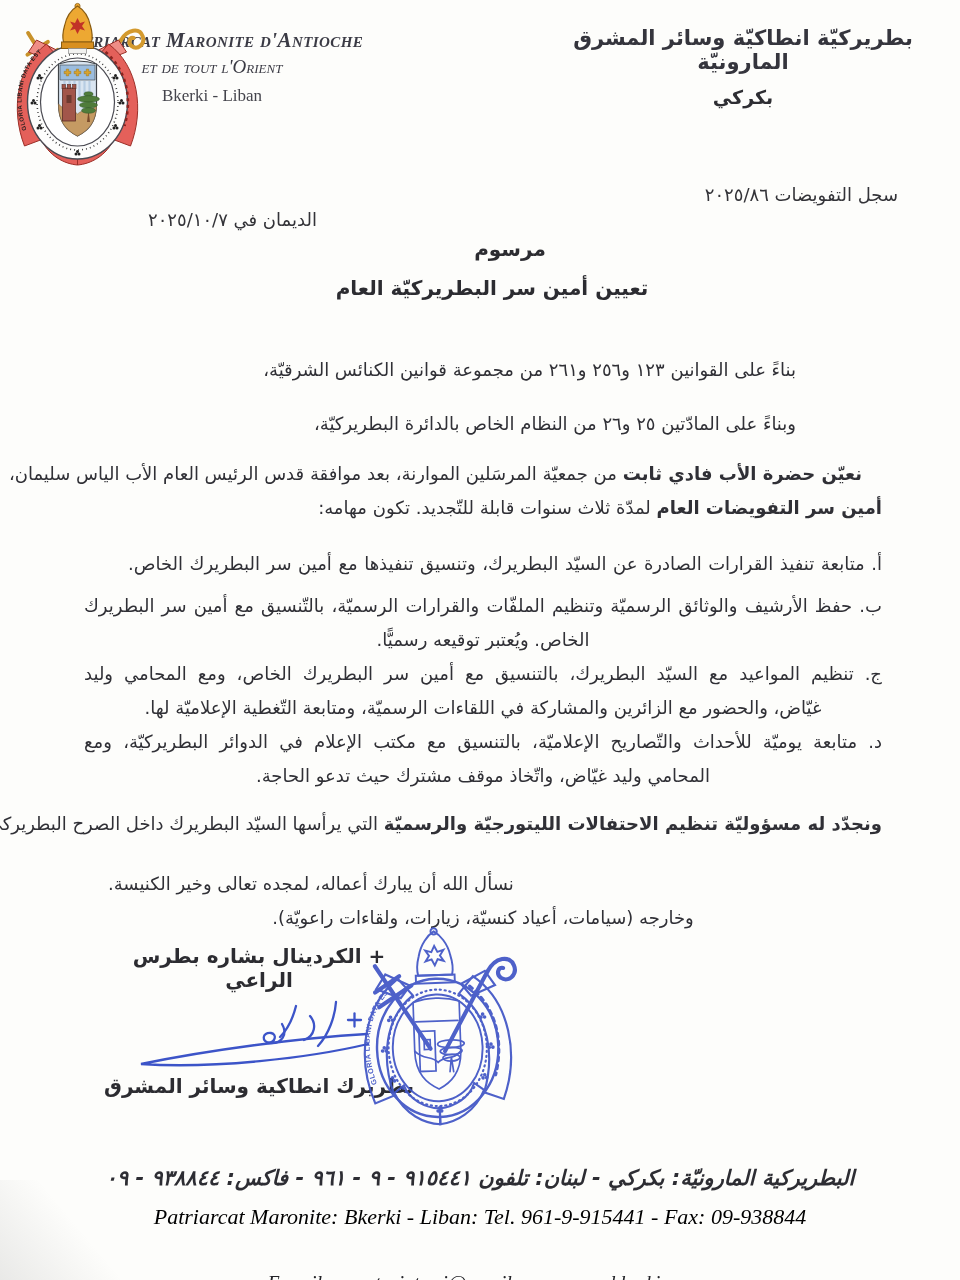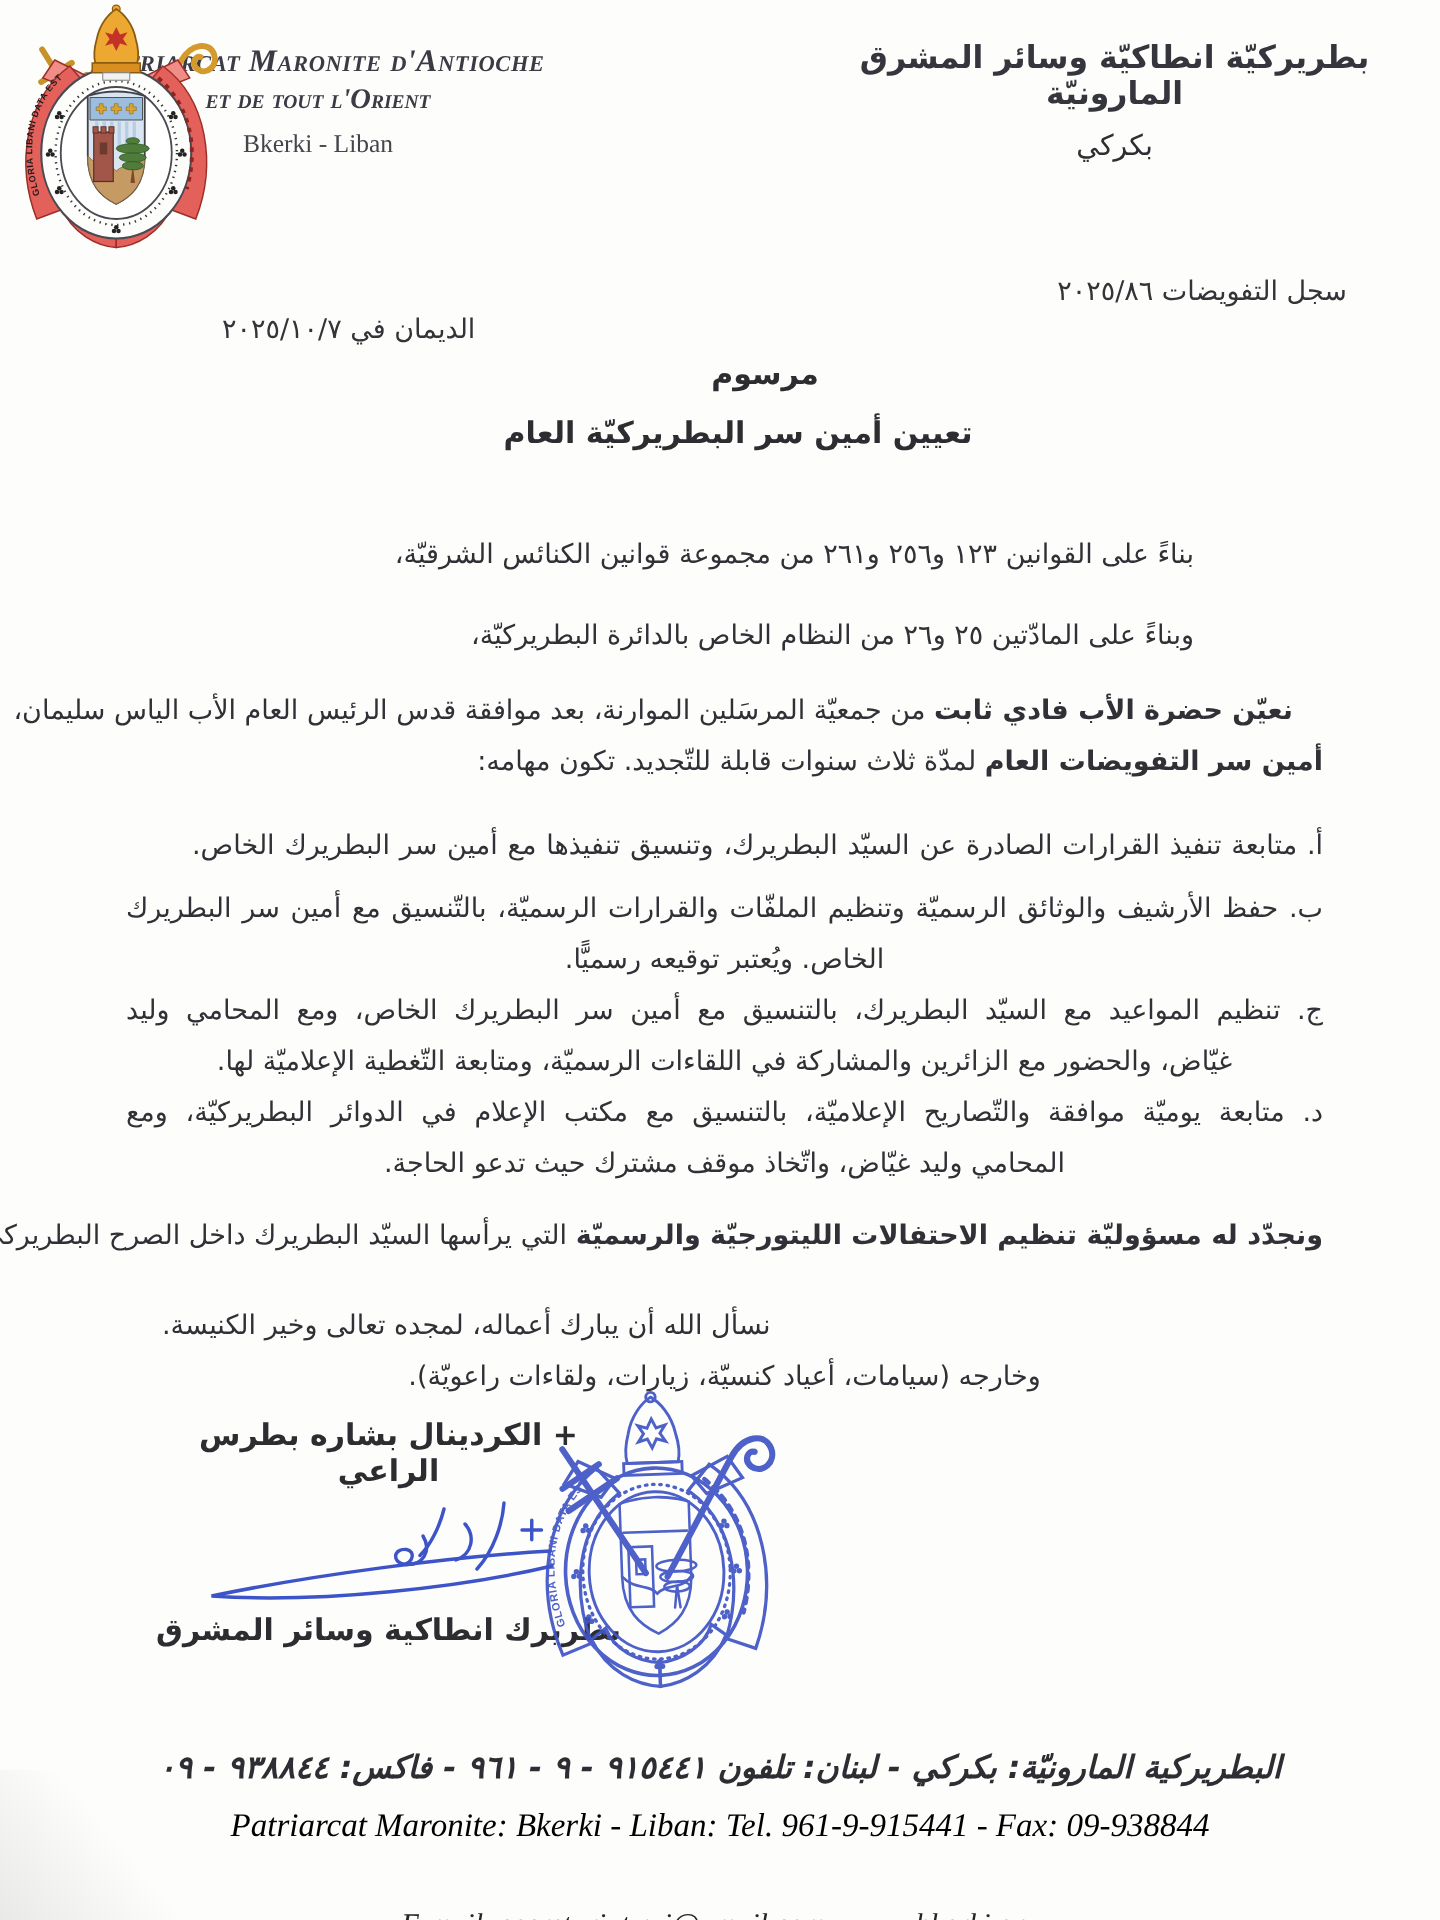--- a/index.html
+++ b/index.html
@@ -7,26 +7,26 @@
     position:relative; width:960px; height:1280px;
     background:#fdfdfb; overflow:hidden;
     font-family:"DejaVu Sans",sans-serif; color:#2e2e33;
   }
   .abs{position:absolute;}
 
   
   #hdr-left{left:34px; top:28px; width:356px; text-align:center;
     font-family:"Liberation Serif",serif; color:#3b3b45;}
   .hl1{font-style:italic; font-variant:small-caps; font-weight:700; font-size:21px; letter-spacing:.4px;}
-  .hl2{font-style:italic; font-variant:small-caps; font-weight:700; font-size:19px; margin-top:3px;}
+  .hl2{font-style:italic; font-variant:small-caps; font-weight:400; font-size:19px; margin-top:3px;}
   .hl3{font-size:17px; margin-top:8px; color:#44444c;}
 
   #hdr-right{left:548px; top:26px; width:390px; text-align:center; direction:rtl;}
   .hr1{font-size:21px; font-weight:700; color:#35353d;text-align:center;}
-  .hr2{font-size:19px; font-weight:400; margin-top:12px; letter-spacing:2px;}
+  .hr2{font-size:19px; font-weight:700; margin-top:12px; letter-spacing:2px;}
 
   
   .refline{font-size:18px; direction:rtl; color:#333338;}
   #ref-register{top:184px; right:62px;}
   #ref-date{top:184px; left:148px;margin-top:25px;}
 
   
   .ctitle{left:0; width:100%; text-align:center; direction:rtl; font-weight:700; font-size:20px; color:#2c2c31;}
   #t1{top:237px; transform:translateX(30px);}
   #t2{top:276px; transform:translateX(12px);}
@@ -205,21 +205,21 @@
     <div class="bl ind" id="p2">وبناءً على المادّتين ٢٥ و٢٦ من النظام الخاص بالدائرة البطريركيّة،</div>
 
     <div class="bl just" id="ap1"><b>نعيّن حضرة الأب فادي ثابت</b> <span>من جمعيّة المرسَلين الموارنة، بعد موافقة قدس الرئيس العام الأب الياس سليمان،</span></div>
     <div class="bl" id="ap2"><b>أمين سر التفويضات العام</b> <span>لمدّة ثلاث سنوات قابلة للتّجديد. تكون مهامه:</span></div>
 
     <div class="bl just" id="du-a">أ.  متابعة تنفيذ القرارات الصادرة عن السيّد البطريرك، وتنسيق تنفيذها مع أمين سر البطريرك الخاص.</div>
     <div class="bl just" id="du-b1">ب. حفظ الأرشيف والوثائق الرسميّة وتنظيم الملفّات والقرارات الرسميّة، بالتّنسيق مع أمين سر البطريرك</div>
     <div class="bl cent" id="du-b2">الخاص. ويُعتبر توقيعه رسميًّا.</div>
     <div class="bl just" id="du-c1">ج. تنظيم المواعيد مع السيّد البطريرك، بالتنسيق مع أمين سر البطريرك الخاص، ومع المحامي وليد</div>
     <div class="bl cent" id="du-c2">غيّاض، والحضور مع الزائرين والمشاركة في اللقاءات الرسميّة، ومتابعة التّغطية الإعلاميّة لها.</div>
-    <div class="bl just" id="du-d1">د. متابعة يوميّة موافقة والتّصاريح الإعلاميّة، بالتنسيق مع مكتب الإعلام في الدوائر البطريركيّة، ومع</div>
+    <div class="bl just" id="du-d1">د. متابعة يوميّة للأحداث والتّصاريح الإعلاميّة، بالتنسيق مع مكتب الإعلام في الدوائر البطريركيّة، ومع</div>
     <div class="bl cent" id="du-d2">المحامي وليد غيّاض، واتّخاذ موقف مشترك حيث تدعو الحاجة.</div>
 
     <div class="bl just" id="rn1"><b>ونجدّد له مسؤوليّة تنظيم الاحتفالات الليتورجيّة والرسميّة</b> <span>التي يرأسها السيّد البطريرك داخل الصرح البطريركي</span></div>
     <div class="bl" id="closing">نسأل الله أن يبارك أعماله، لمجده تعالى وخير الكنيسة.</div>
 
     <div class="bl cent" id="rn2">وخارجه (سيامات، أعياد كنسيّة، زيارات، ولقاءات راعويّة).</div>
   </div>
 
   <div class="abs" id="sig">
     <div class="sig-name">+ الكردينال بشاره بطرس الراعي</div>

